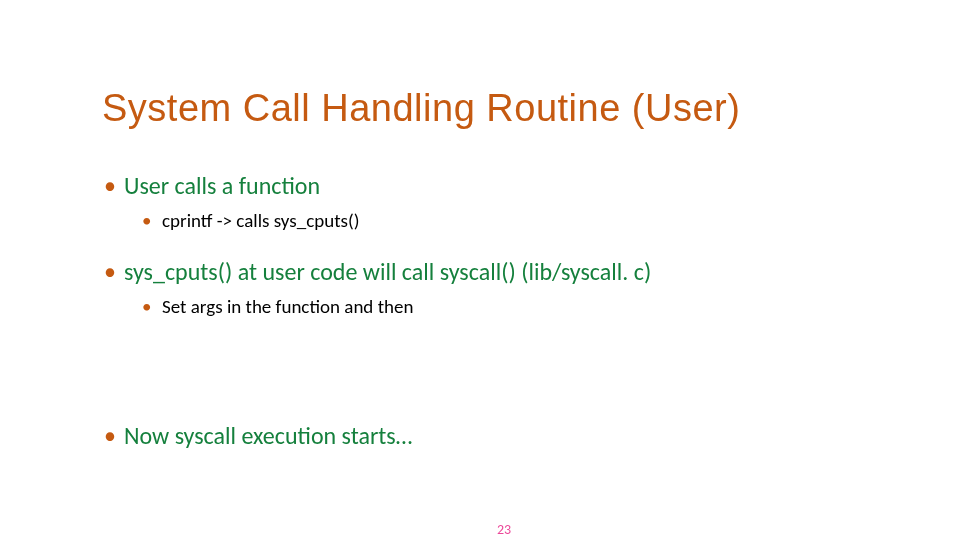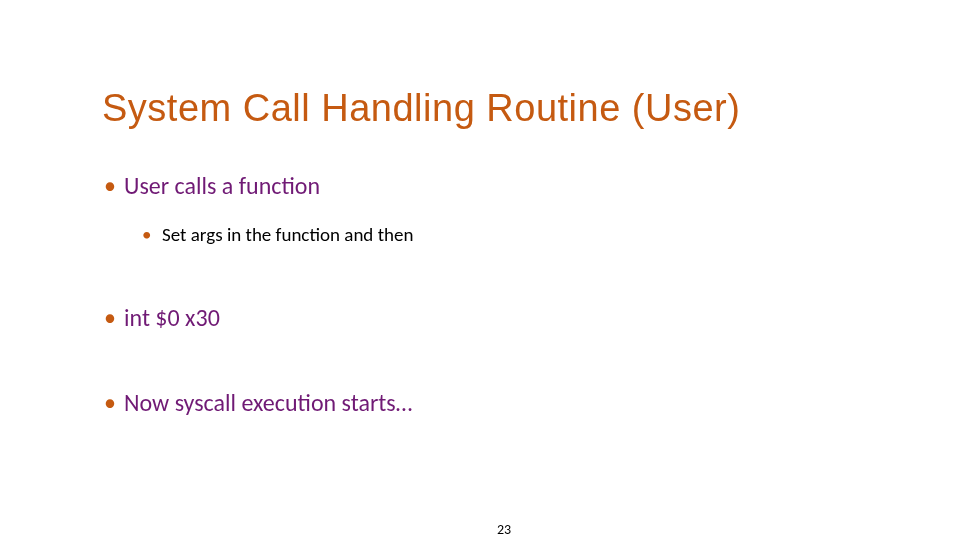--- a/index.html
+++ b/index.html
@@ -23,21 +23,21 @@
     .title {
       font-size: 38px;
       font-weight: 400;
       color: #C55A11;
       font-family: Arial, Helvetica, sans-serif;
       margin-bottom: 40px;
       letter-spacing: 0.5px;
     }
     .bullet-l1 {
       font-size: 24px;
-      color: #701a75;
+      color: #15803d;
       line-height: 1.3;
       margin-bottom: 6px;
       padding-left: 22px;
       position: relative;
     }
     .bullet-l1::before {
       content: "•";
       position: absolute;
       left: 2px;
       color: #C55A11;
@@ -63,37 +63,38 @@
     }
     .gap-large {
       height: 38px;
     }
     .page-number {
       position: absolute;
       bottom: 18px;
       left: 50%;
       transform: translateX(-50%);
       font-size: 14px;
-      color: #000000;
+      color: #ec4899;
     }
   </style>
 </head>
 <body>
 
 <div class="slide">
   <h1 class="title">System Call Handling Routine (User)</h1>
 
   <div class="bullet-l1">User calls a function</div>
+  <div class="bullet-l2">cprintf -&gt; calls sys_cputs()</div>
 
   <div class="gap-small"></div>
 
+  <div class="bullet-l1">sys_cputs() at user code will call syscall() (lib/syscall. c)</div>
   <div class="bullet-l2">Set args in the function and then</div>
 
   <div class="gap-large"></div>
 
-  <div class="bullet-l1">int $0 x30</div>
 
   <div class="gap-large"></div>
 
   <div class="bullet-l1">Now syscall execution starts…</div>
 
   <div class="page-number">23</div>
 </div>
 
 </body></html>

